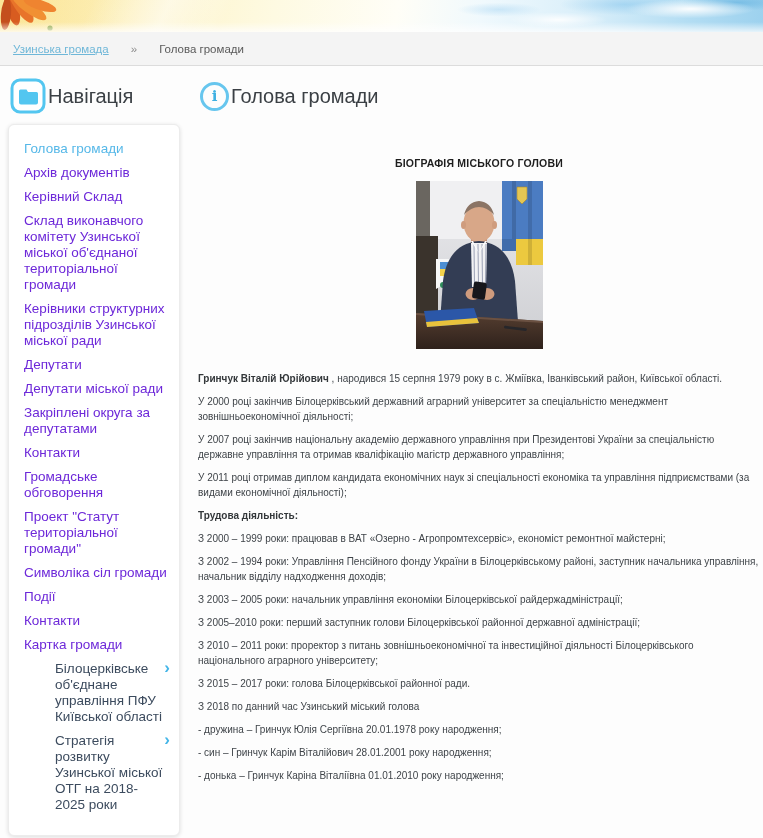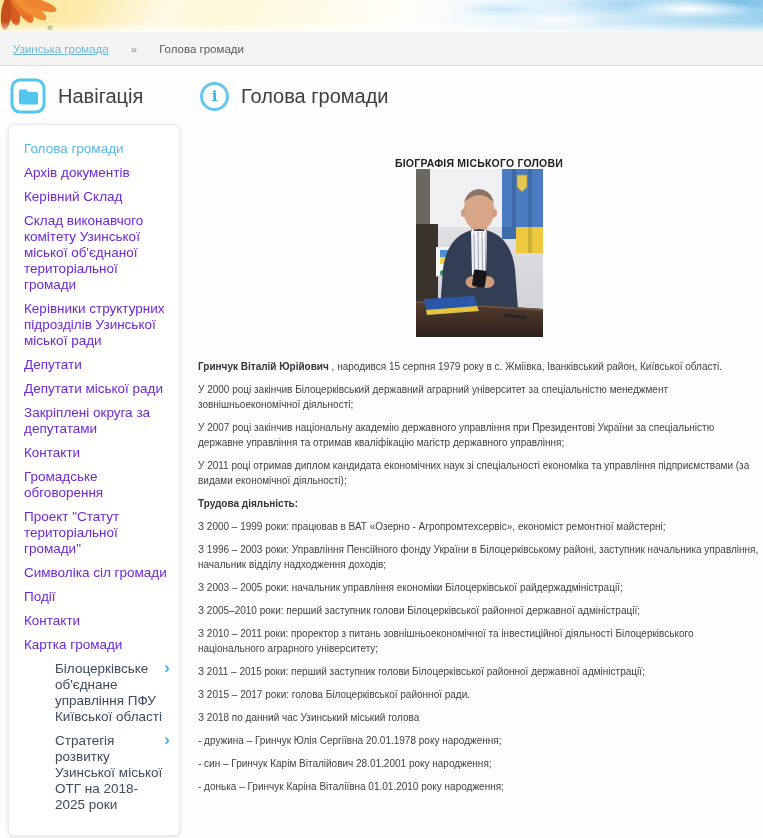--- a/index.html
+++ b/index.html
@@ -35,21 +35,21 @@
     height:33px;background:#f4f4f4;border-bottom:1px solid #dcdcdc;
     display:flex;align-items:center;gap:22px;padding:0 13px;
     font-size:11.5px;color:#5a5a5a;
   }
   .bc-link{color:#6fb7d8;text-decoration:underline;cursor:pointer;}
   .bc-sep{color:#8a8a8a;}
   
   .layout{display:flex;align-items:flex-start;padding:0 8px;}
   .left{width:172px;flex:none;}
   .right{flex:1;padding-left:18px;min-width:0;}
-  .panel-header{display:flex;align-items:center;gap:12px;margin:11px 0 9px 2px;height:38px;}
+  .panel-header{display:flex;align-items:center;gap:2px;margin:11px 0 9px 2px;height:38px;}
   .panel-title{font-size:20px;font-weight:500;color:#3b4045;white-space:nowrap;}
   
   .folder-icon{width:36px;height:36px;flex:none;}
   
   .info-icon{
     width:23px;height:23px;flex:none;border:3px solid #67c6ee;border-radius:50%;
     color:#3eb0e2;font-weight:bold;font-size:15px;font-family:"DejaVu Serif",serif;
     display:flex;align-items:center;justify-content:center;line-height:1;
   }
   
@@ -67,21 +67,21 @@
   .nav-item.active{color:#56b8e8;}
   .nav-item.ext{color:#3c4b5e;padding-left:46px;}
   .chev{
     position:absolute;right:9px;top:4px;
     color:#45b6e8;font-weight:bold;font-size:17px;line-height:14px;
   }
   
   .article{margin-top:42px;width:562px;}
   .article-heading{
     text-align:center;font-size:10.5px;font-weight:bold;color:#1e1e1e;
-    letter-spacing:.2px;margin:0 0 0;
+    letter-spacing:.2px;margin:0 0 12px;
   }
   .photo-wrap{text-align:center;margin:0 0 22px;}
   .photo-wrap svg{display:inline-block;vertical-align:top;}
   .article p{margin:0 0 8px;font-size:10px;line-height:15px;color:#3f4449;}
   .article p b{color:#33373a;}
 </style>
 </head>
 <body>
 
 <div class="banner">
@@ -205,25 +205,24 @@
           <rect x="88" y="146" width="23" height="2.6" rx="1.3" fill="#26262a" transform="rotate(7 99 147)"></rect>
         </svg>
       </div>
 
       <p><b>Гринчук Віталій Юрійович</b><span> , народився 15 серпня 1979 року в  с. Жміївка, Іванківський район, Київської області.</span></p>
       <p><b></b><span>У 2000 році закінчив Білоцерківський державний аграрний університет за спеціальністю менеджмент зовнішньоекономічної діяльності;</span></p>
       <p><b></b><span>У 2007 році закінчив національну академію державного управління при Президентові України за спеціальністю державне управління та отримав кваліфікацію магістр державного управління;</span></p>
       <p><b></b><span>У 2011 році отримав диплом кандидата економічних наук зі спеціальності економіка та управління підприємствами (за видами економічної діяльності);</span></p>
       <p><b>Трудова діяльність:</b><span></span></p>
       <p><b></b><span>З  2000 – 1999 роки: працював в  ВАТ «Озерно - Агропромтехсервіс», економіст ремонтної майстерні;</span></p>
-      <p><b></b><span>З 1996 – 2003 роки: Управління Пенсійного фонду України в Білоцерківському районі, заступник начальника управління, начальник відділу надходження доходів;</span></p>
+      <p><b></b><span>З 2002 – 1994 роки: Управління Пенсійного фонду України в Білоцерківському районі, заступник начальника управління, начальник відділу надходження доходів;</span></p>
       <p><b></b><span>З 2003 – 2005 роки: начальник управління економіки Білоцерківської райдержадміністрації;</span></p>
       <p><b></b><span>З 2005–2010 роки: перший заступник голови Білоцерківської районної державної адміністрації;</span></p>
       <p><b></b><span>З 2010 – 2011 роки: проректор з питань зовнішньоекономічної та інвестиційної діяльності Білоцерківського національного аграрного університету;</span></p>
-      <p><b></b><span>З 2011 – 2015 роки: перший заступник голови Білоцерківської районної державної адміністрації;</span></p>
       <p><b></b><span>З 2015  – 2017 роки:  голова Білоцерківської районної ради.</span></p>
       <p><b></b><span>З 2018  по данний час Узинський міський голова</span></p>
       <p><b></b><span>- дружина – Гринчук Юлія Сергіївна  20.01.1978 року народження;</span></p>
       <p><b></b><span>- син – Гринчук Карім Віталійович 28.01.2001 року народження;</span></p>
       <p><b></b><span>- донька – Гринчук Каріна Віталіївна 01.01.2010 року народження;</span></p>
       <p><b></b></p>
     </div>
   </div>
 </div>
 

